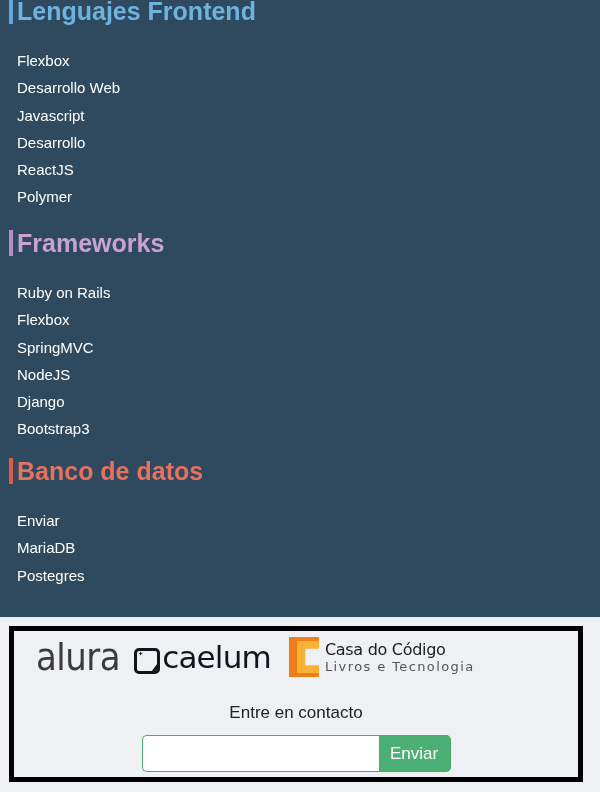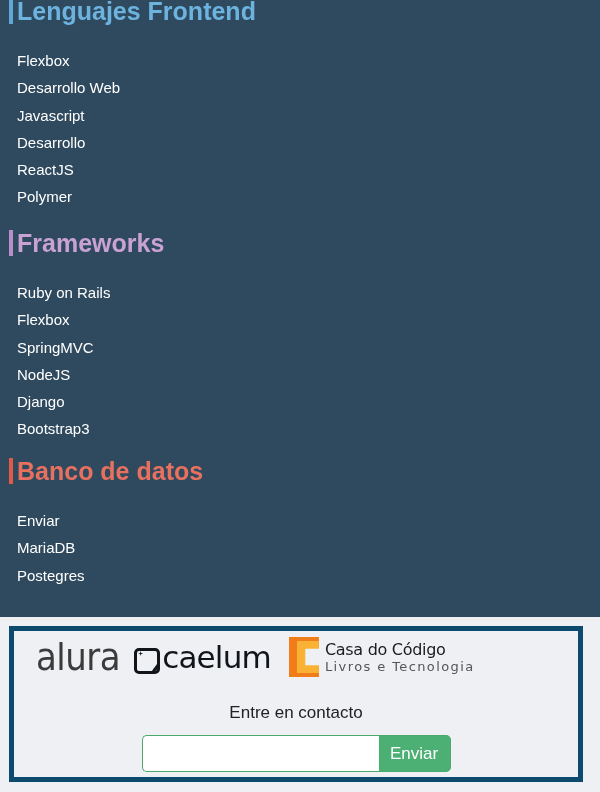--- a/index.html
+++ b/index.html
@@ -74,21 +74,21 @@
     width: 600px;
     height: 175px;
     background: #eef0f4;
   }
   .footer-box {
     position: absolute;
     left: 9px;
     top: 9px;
     width: 574px;
     height: 156px;
-    border: 5px solid #0c4a6e;
+    border: 5px solid #000000;
     box-sizing: border-box;
     background: #eef0f4;
   }
 
   .logos-row {
     position: absolute;
     left: 12px;
     top: 6px;
     display: flex;
     align-items: center;

